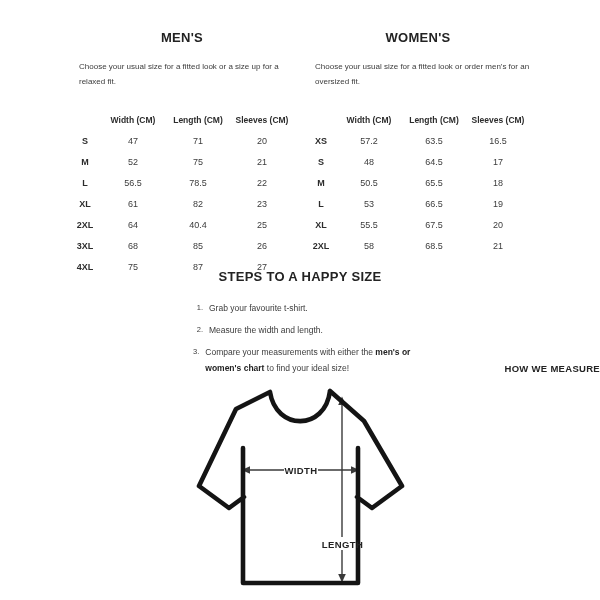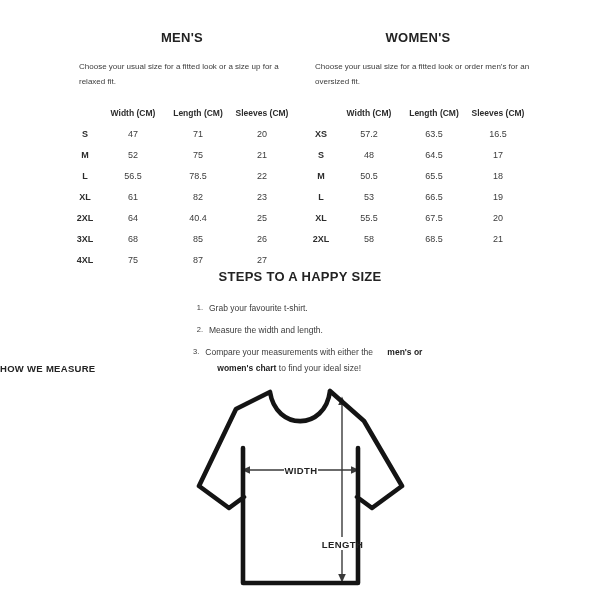--- a/index.html
+++ b/index.html
@@ -11,35 +11,35 @@
     margin:12px;font-size:13px;font-weight:bold;color:#232323;
     letter-spacing:.3px;text-align:center;line-height:16px;
   }
   .size-col{position:absolute;top:18px;width:224px;}
   .mens-col{left:70px;}
   .womens-col{left:306px;}
   .intro{
     font-size:8px;line-height:15px;margin:13px 0 0 9px;
     white-space:nowrap;color:#3b3b3b;
   }
-  .size-table{margin-top:13px;display:grid;grid-template-columns:30px 66px 64px 64px;}
+  .size-table{margin-top:20px;display:grid;grid-template-columns:30px 66px 64px 64px;}
   .cell{
     height:21px;display:flex;align-items:center;justify-content:center;
     font-size:9px;color:#3b3b3b;
   }
   .cell.head{font-weight:bold;font-size:8.5px;color:#2c2c2c;white-space:nowrap;}
   .cell.size{font-weight:bold;color:#2c2c2c;}
   .steps-sec{position:absolute;left:0;top:257px;width:600px;}
   .steps-list{width:214px;margin:15px auto 0;}
   .step{display:flex;margin-bottom:6px;font-size:8.5px;line-height:16px;}
   .step-num{width:10px;text-align:right;margin-right:6px;font-size:7.5px;color:#3b3b3b;}
   .step-text{white-space:nowrap;color:#3b3b3b;}
-  .step-text b{color:#232323;margin-left:12px;}
+  .step-text b{color:#232323;}
   .measure-title{
-    position:absolute;left:0;top:363px;width:600px;text-align:left;
+    position:absolute;left:0;top:363px;width:600px;text-align:right;
     font-size:9.5px;font-weight:bold;color:#232323;letter-spacing:.3px;margin:0;
   }
   .shirt-svg{position:absolute;left:175px;top:383px;}
   .shirt-outline{fill:none;stroke:#141414;stroke-width:4.6;stroke-linejoin:round;stroke-linecap:round;}
   .arrow-line{stroke:#3a3a3a;stroke-width:1.4;}
   .arrow-head{fill:#3a3a3a;stroke:none;}
   .dim-label{
     font-family:"Liberation Sans", sans-serif;font-size:9.5px;font-weight:bold;
     fill:#232323;letter-spacing:.4px;text-anchor:middle;
   }

